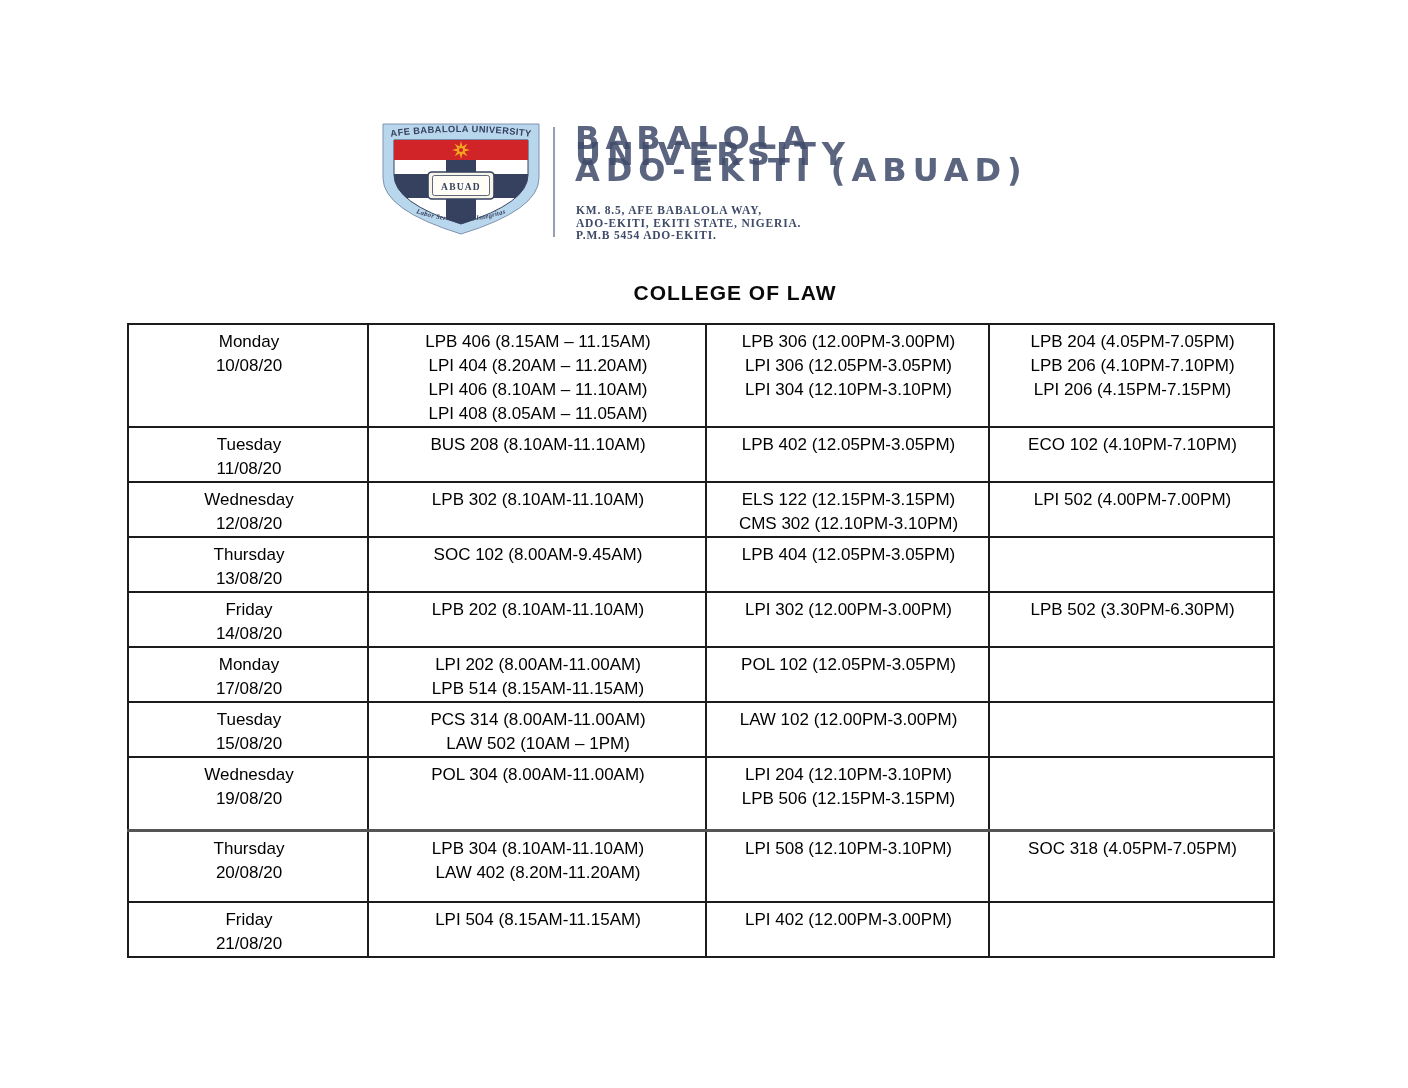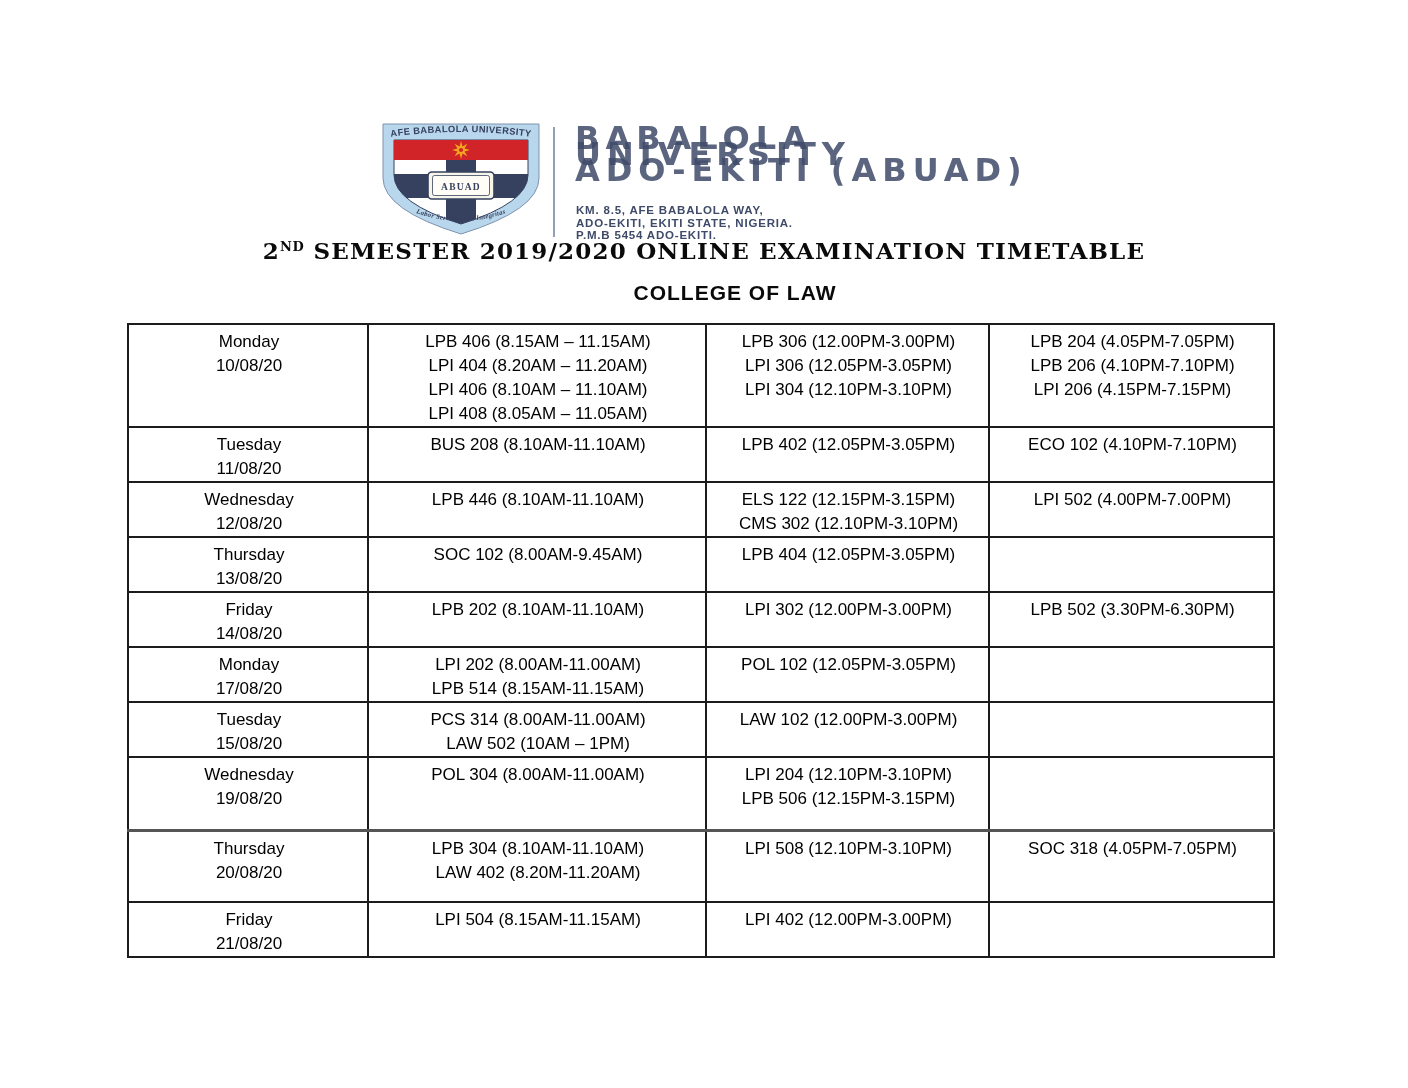--- a/index.html
+++ b/index.html
@@ -16,21 +16,21 @@
   .univ-block { position:absolute; left:575px; top:118px; width:560px; }
   .univ-line {
     font-family:"DejaVu Sans", sans-serif; font-weight:bold;
     font-size:32px; line-height:16px; letter-spacing:6px;
     color:rgba(62,74,104,0.85); white-space:nowrap;
   }
   .univ-line:first-child { padding-top:12px; }
 
   .addr-block { position:absolute; left:576px; top:204px; }
   .addr-line {
-    font-family:Liberation Sans, sans-serif; font-weight:bold;
+    font-family:Liberation Serif, serif; font-weight:bold;
     font-size:11.5px; line-height:12.5px; letter-spacing:0.8px;
     color:#3e4a68; white-space:nowrap;
   }
 
   
   .doc-title {
     position:absolute; left:0; top:237px; width:1408px; text-align:center;
     font-family:"DejaVu Serif", serif; font-weight:bold; font-size:23px;
     letter-spacing:1.2px; color:#0a0a0a; white-space:nowrap;
   }
@@ -102,21 +102,20 @@
     <div class="univ-line">UNIVERSITY</div>
     <div class="univ-line">ADO-EKITI (ABUAD)</div>
   </div>
 
   <div class="addr-block">
     <div class="addr-line">KM. 8.5, AFE BABALOLA WAY,</div>
     <div class="addr-line">ADO-EKITI, EKITI STATE, NIGERIA.</div>
     <div class="addr-line">P.M.B 5454 ADO-EKITI.</div>
   </div>
 
-  <div class="doc-title"><span>2</span><sup>ND</sup><span> SEMESTER 2019/2020 ONLINE EXAMINATION TIMETABLE</span></div>
 
   <div class="college-title">COLLEGE OF LAW</div>
 
   <table class="tt">
     <colgroup>
       <col style="width:240px">
       <col style="width:338px">
       <col style="width:283px">
       <col style="width:285px">
     </colgroup>
@@ -157,21 +156,21 @@
           <td>
             <div>ECO 102 (4.10PM-7.10PM)</div>
           </td>
         </tr>
         <tr style="height: 49px;">
           <td>
             <div>Wednesday</div>
             <div>12/08/20</div>
           </td>
           <td>
-            <div>LPB 446 (8.10AM-11.10AM)</div>
+            <div>LPB 302 (8.10AM-11.10AM)</div>
           </td>
           <td>
             <div>ELS 122 (12.15PM-3.15PM)</div>
             <div>CMS 302 (12.10PM-3.10PM)</div>
           </td>
           <td>
             <div>LPI 502 (4.00PM-7.00PM)</div>
           </td>
         </tr>
         <tr style="height: 48px;">

